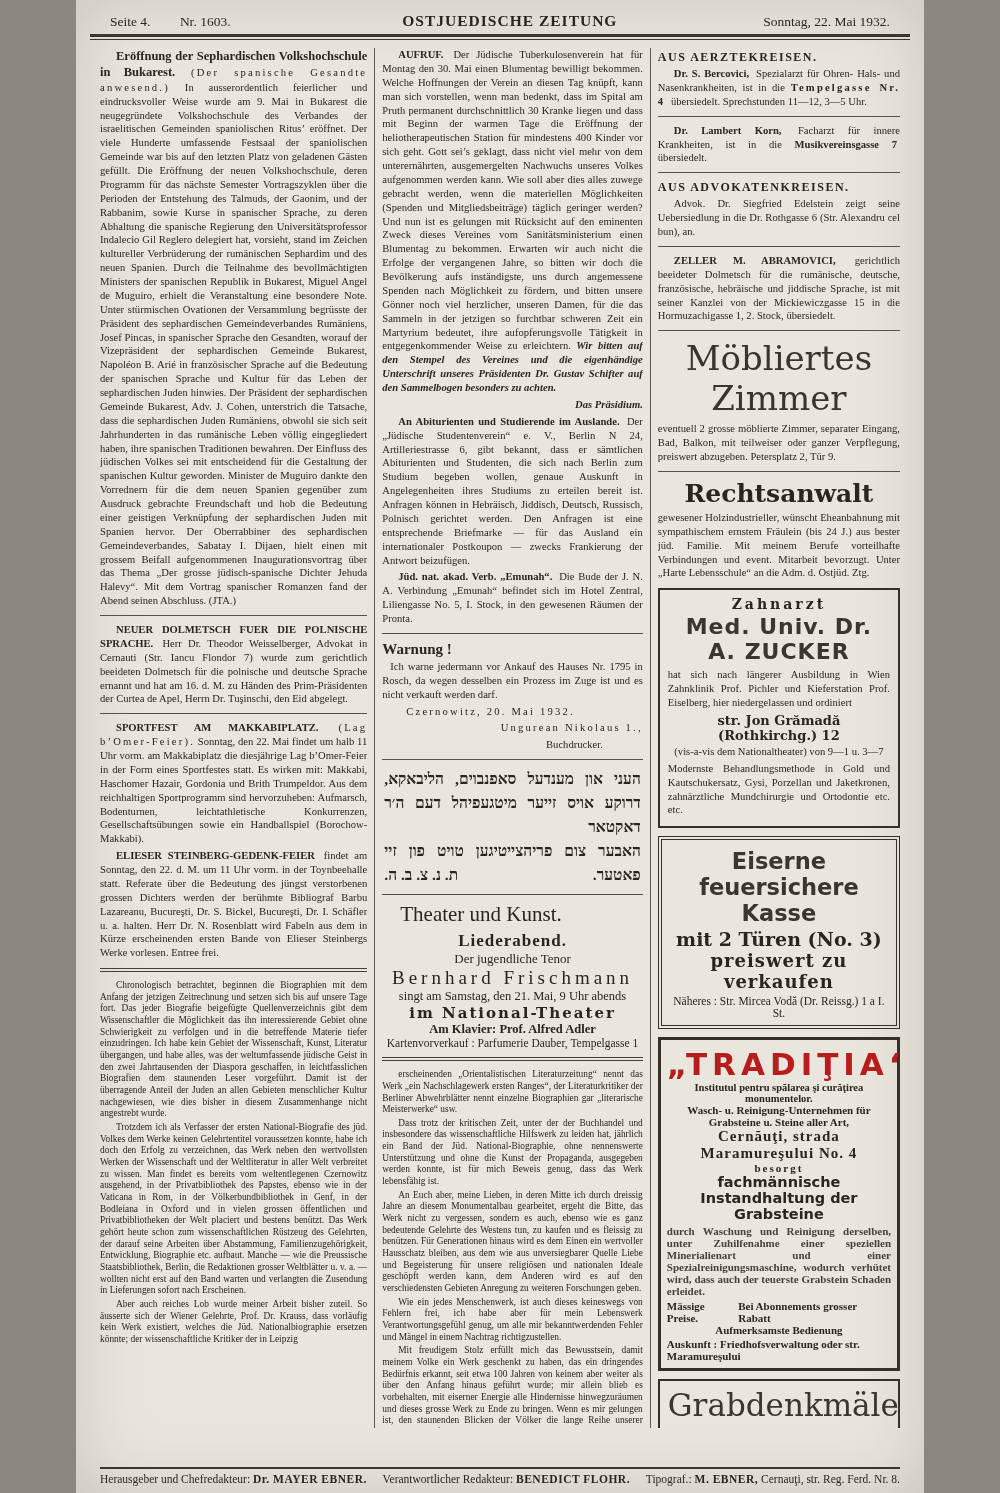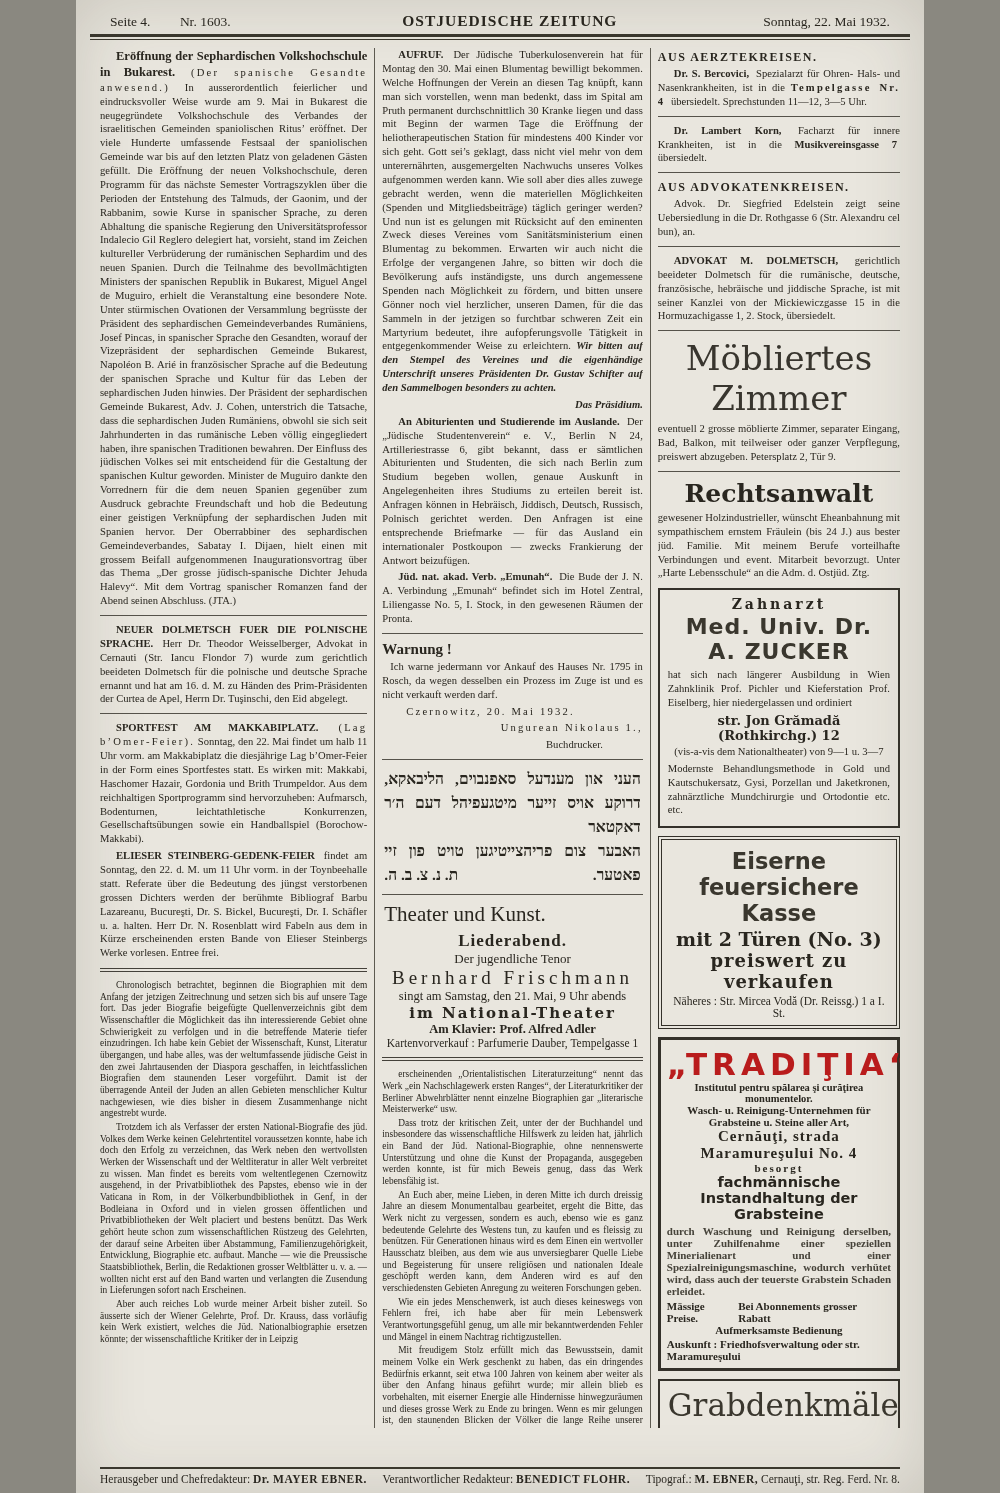--- a/index.html
+++ b/index.html
@@ -27,21 +27,21 @@
   .hr1{border:none;border-top:1px solid #55524a;margin:7px 0;}
   .hr2{border:none;border-top:4px double #44413a;margin:8px 0;}
   .right{text-align:right;}
   .center{text-align:center;}
   .bold{font-weight:bold;font-style:italic;}
   
   .warnhead{font-size:15px;font-weight:bold;margin:2px 0;}
   .heb{direction:rtl;font-weight:bold;font-size:15.5px;line-height:1.55;margin:4px 2px;}
   .heb .jline{text-align:justify;text-align-last:justify;}
   .heb .lline{display:flex;justify-content:space-between;}
-  .th-title{font-size:21px;margin:2px 0 4px 2px;}
+  .th-title{font-size:21px;margin:2px 0 4px 18px;}
   .th-l1{font-size:17px;font-weight:bold;text-align:center;letter-spacing:1px;}
   .th-l2{font-size:13px;text-align:center;}
   .th-name{font-size:19px;font-weight:normal;text-align:center;letter-spacing:4px;}
   .th-l3{font-size:12.5px;text-align:center;}
   .th-l4{font-size:15px;font-weight:bold;text-align:center;letter-spacing:2px;font-family:"DejaVu Serif",serif;}
   .th-l5{font-size:12.5px;font-weight:bold;text-align:center;}
   .th-l6{font-size:11.5px;text-align:center;}
   
   .sechead{font-size:12px;font-weight:bold;letter-spacing:1.5px;margin:2px 0;}
   .ad{margin:6px 0;}
@@ -193,21 +193,21 @@
         <span class="runin">Dr. Lambert Korn,</span>
         <span>Facharzt für innere Krankheiten, ist in die</span>
         <span class="runin">Musikvereinsgasse 7</span>
         <span>übersiedelt.</span>
       </p>
       <hr class="hr1">
       <div class="sechead">AUS ADVOKATENKREISEN.</div>
       <p class="p">Advok. Dr. Siegfried Edelstein zeigt seine Uebersiedlung in die Dr. Rothgasse 6 (Str. Alexandru cel bun), an.</p>
       <hr class="hr1">
       <p class="p">
-        <span class="runin">ADVOKAT M. DOLMETSCH,</span>
+        <span class="runin">ZELLER M. ABRAMOVICI,</span>
         <span>gerichtlich beeideter Dolmetsch für die rumänische, deutsche, französische, hebräische und jiddische Sprache, ist mit seiner Kanzlei von der Mickiewiczgasse 15 in die Hormuzachigasse 1, 2. Stock, übersiedelt.</span>
       </p>
       <hr class="hr1">
       <div class="ad">
         <div class="zimmer-t">Möbliertes Zimmer</div>
         <p class="p" style="text-indent:0;">eventuell 2 grosse möblierte Zimmer, separater Eingang, Bad, Balkon, mit teilweiser oder ganzer Verpflegung, preiswert abzugeben. Petersplatz 2, Tür 9.</p>
       </div>
       <hr class="hr1">
       <div class="ad">
         <div class="anwalt-t">Rechtsanwalt</div>

